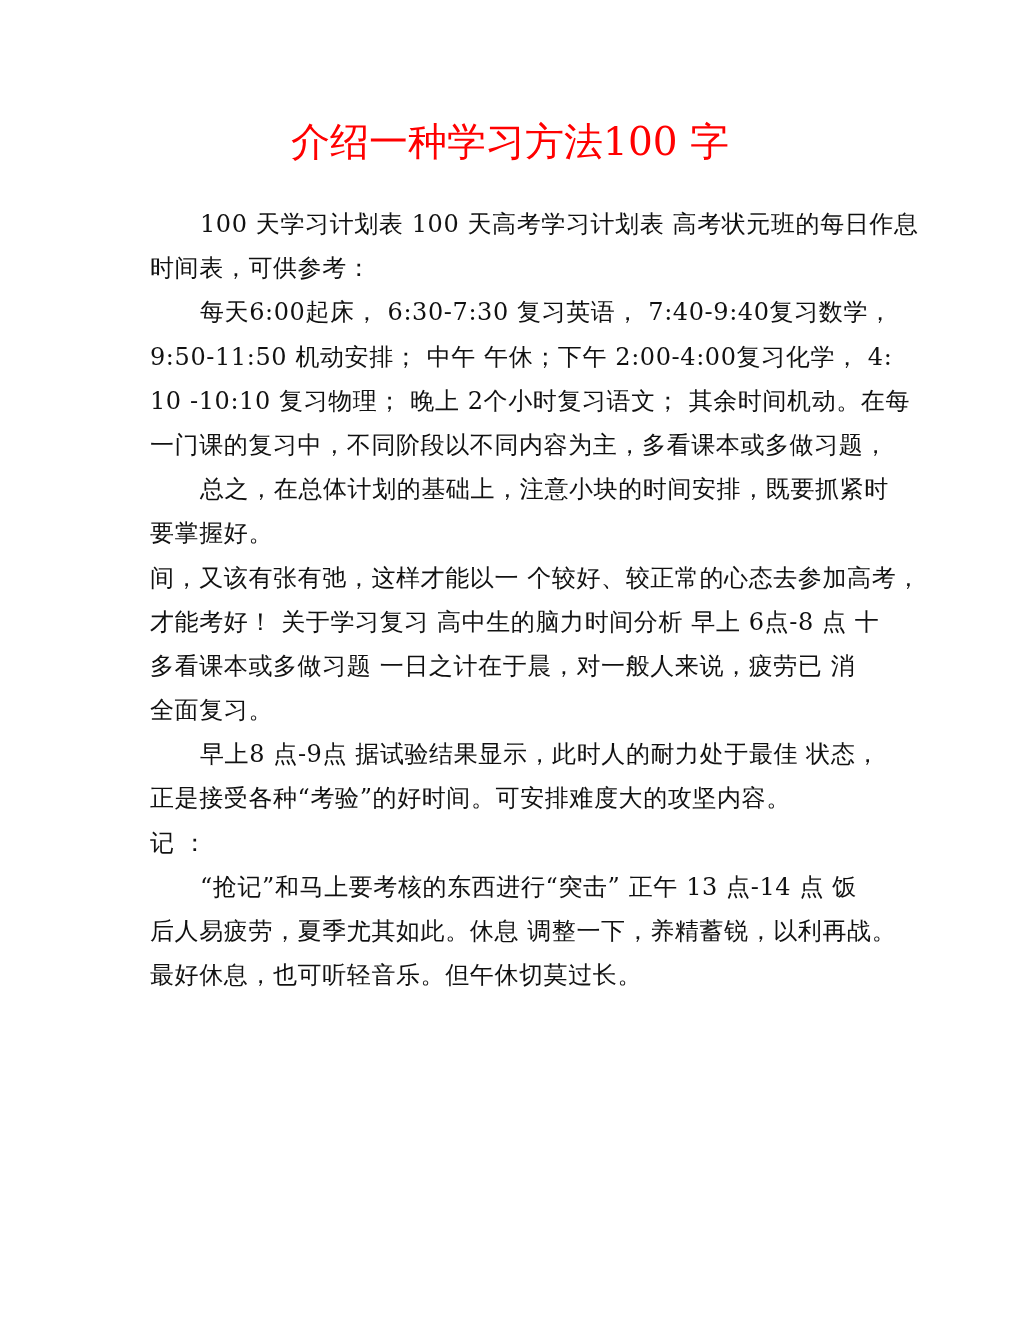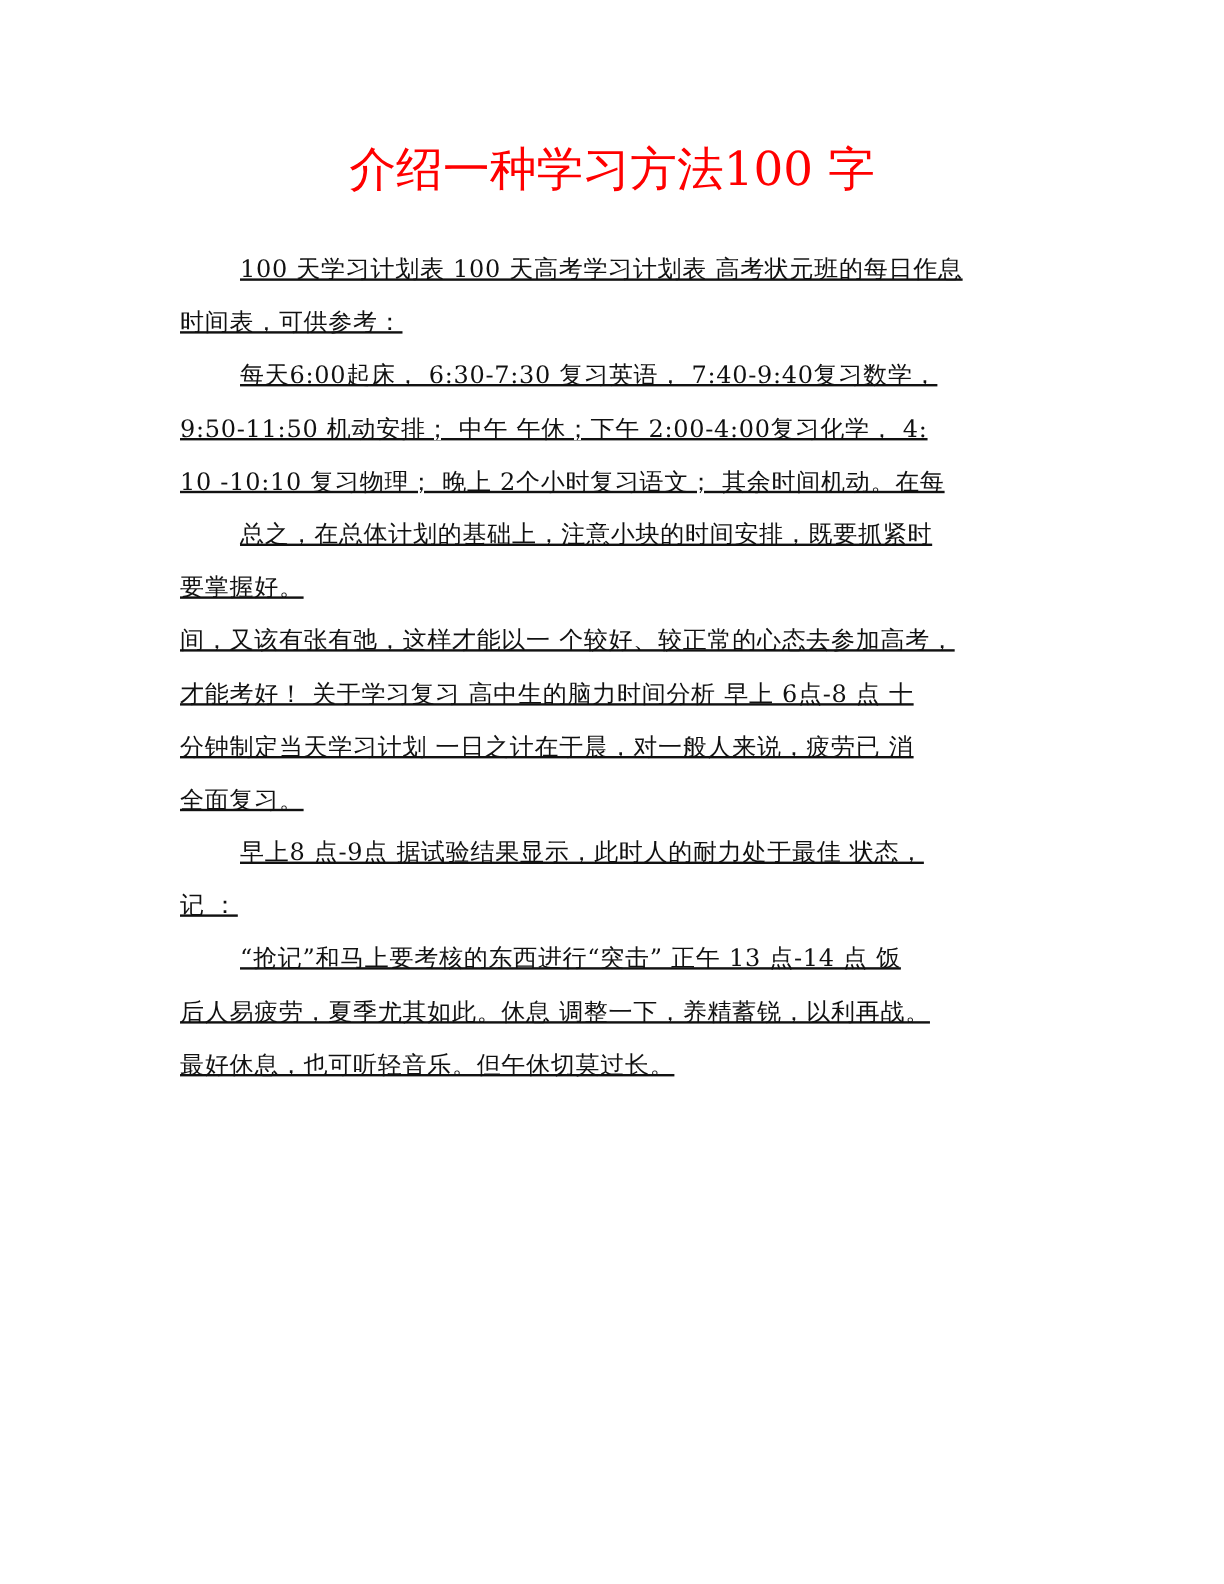--- a/index.html
+++ b/index.html
@@ -35,46 +35,47 @@
     }
     .body {
       position: absolute;
       left: 150px;
       top: 202px;
       width: 740px;
     }
     .line {
       height: 44.2px;
       line-height: 44px;
-      font-size: 20px;
+      font-size: 24px;
       white-space: nowrap;
       letter-spacing: 0.6px;
-      text-decoration: underline;
     }
     .line.indent {
       padding-left: 50px;
     }
   </style>
 </head>
 <body>
 
 <div class="page">
   <div class="title">介绍一种学习方法100 字</div>
 
   <div class="body">
     <div class="line indent">100 天学习计划表 100 天高考学习计划表  高考状元班的每日作息</div>
     <div class="line">时间表，可供参考：</div>
     <div class="line indent">每天6:00起床，  6:30-7:30 复习英语，  7:40-9:40复习数学，</div>
     <div class="line">9:50-11:50 机动安排；  中午  午休；下午 2:00-4:00复习化学，  4:</div>
     <div class="line">10 -10:10 复习物理；  晚上 2个小时复习语文；  其余时间机动。在每</div>
+    <div class="line">一门课的复习中，不同阶段以不同内容为主，多看课本或多做习题，</div>
     <div class="line indent">总之，在总体计划的基础上，注意小块的时间安排，既要抓紧时</div>
     <div class="line">要掌握好。</div>
     <div class="line">间，又该有张有弛，这样才能以一 个较好、较正常的心态去参加高考，</div>
     <div class="line">才能考好！  关于学习复习  高中生的脑力时间分析  早上 6点-8 点  十</div>
-    <div class="line">分钟制定当天学习计划  一日之计在于晨，对一般人来说，疲劳已  消</div>
+    <div class="line">多看课本或多做习题  一日之计在于晨，对一般人来说，疲劳已  消</div>
     <div class="line">全面复习。</div>
     <div class="line indent">早上8 点-9点  据试验结果显示，此时人的耐力处于最佳  状态，</div>
+    <div class="line">正是接受各种“考验”的好时间。可安排难度大的攻坚内容。</div>
     <div class="line">记  ：</div>
     <div class="line indent">“抢记”和马上要考核的东西进行“突击”  正午 13 点-14 点  饭</div>
     <div class="line">后人易疲劳，夏季尤其如此。休息  调整一下，养精蓄锐，以利再战。</div>
     <div class="line">最好休息，也可听轻音乐。但午休切莫过长。</div>
   </div>
 </div>
 
 </body></html>

